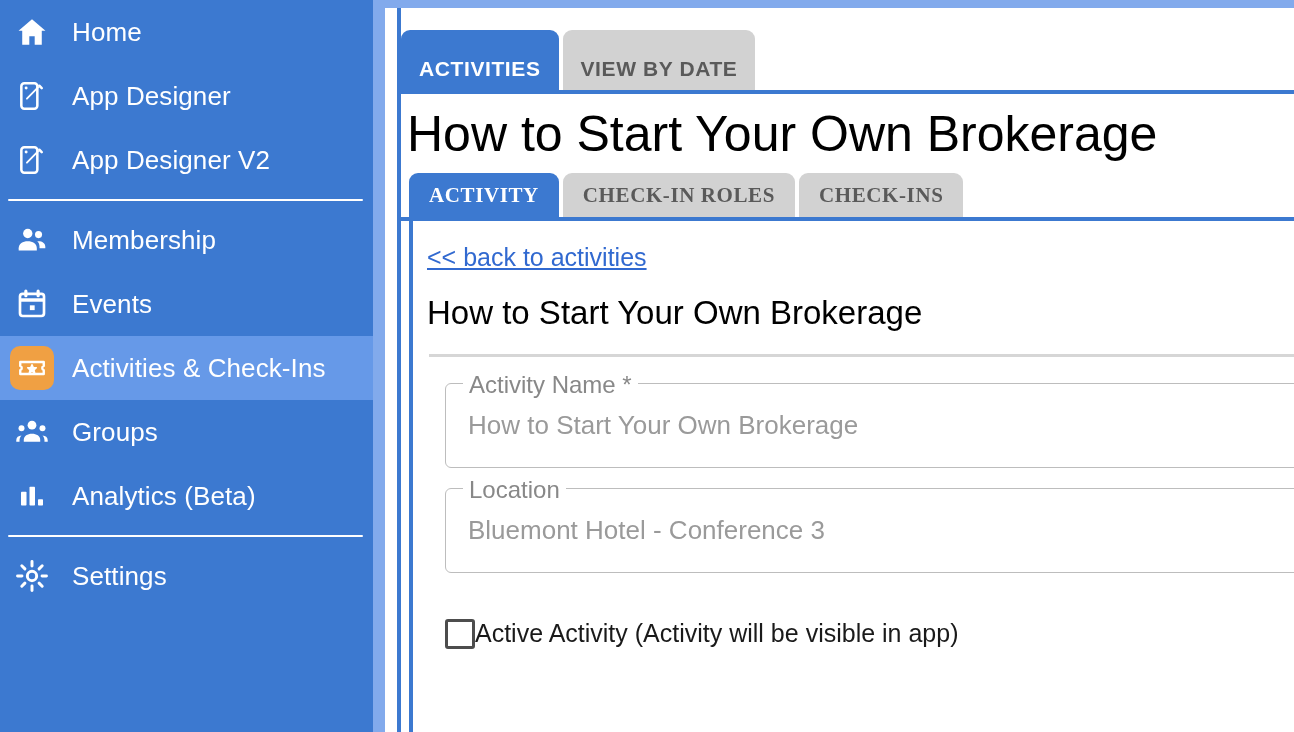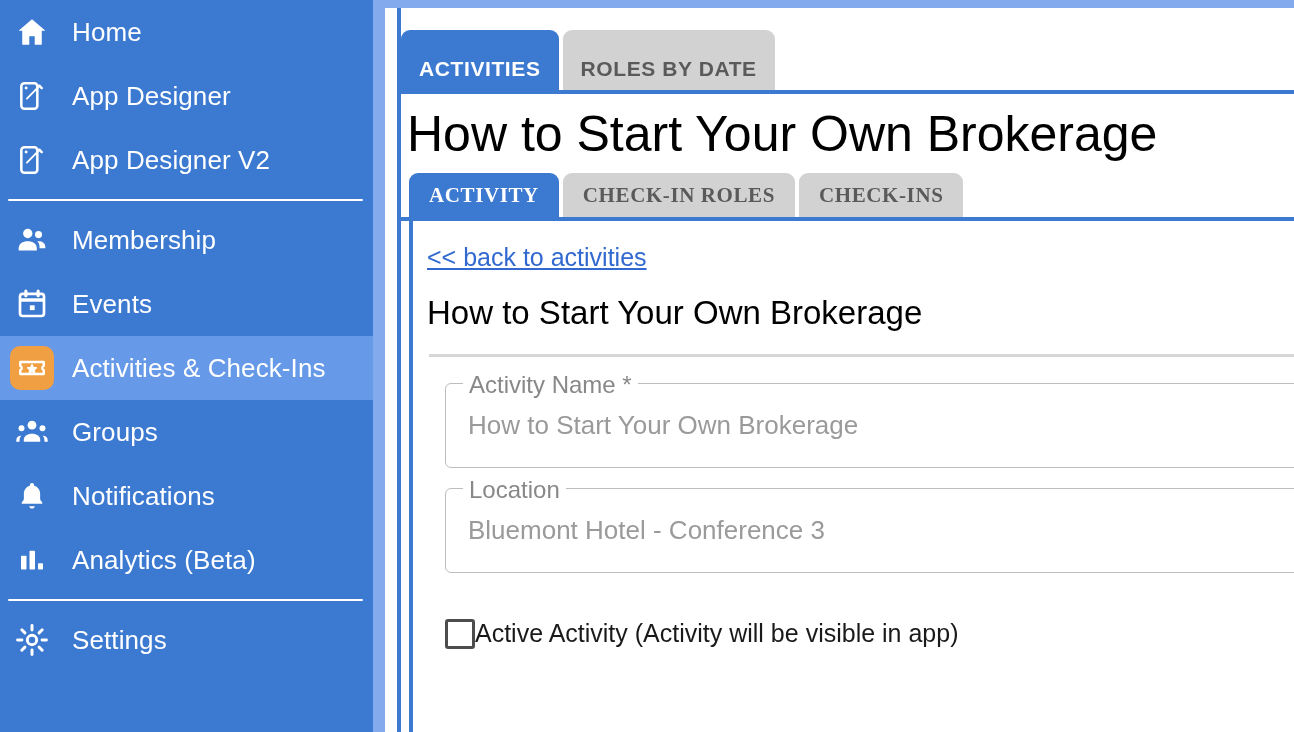--- a/index.html
+++ b/index.html
@@ -300,29 +300,20 @@
             <circle cx="19.4" cy="9.4" r="2.1"></circle>
             <path d="M6.2 17.6c0-2.8 2.6-4.3 5.8-4.3s5.8 1.5 5.8 4.3v1.3H6.2z"></path>
             <path d="M.9 18.9v-1.1c0-2 1.5-3.2 3.7-3.3-.9.9-1.4 2.1-1.4 3.5v.9z"></path>
             <path d="M23.1 18.9h-2.3v-.9c0-1.4-.5-2.6-1.4-3.5 2.2.1 3.7 1.3 3.7 3.3z"></path>
           </svg>
         </span>
         <span class="nav-label">Groups</span>
       </li>
 
 
-      <li class="nav-item">
-        <span class="nav-icon">
-          <svg width="32" height="32" viewBox="0 0 24 24" fill="#ffffff">
-            <path d="M12 2.2c-.9 0-1.6.7-1.6 1.6v.6C7.7 5.1 5.9 7.5 5.9 10.4v4.2l-1.6 2.2v1.1h15.4v-1.1l-1.6-2.2v-4.2c0-2.9-1.8-5.3-4.5-6v-.6c0-.9-.7-1.6-1.6-1.6z"></path>
-            <path d="M9.9 19.6c.2 1 1.1 1.8 2.1 1.8s1.9-.8 2.1-1.8z"></path>
-          </svg>
-        </span>
-        <span class="nav-label">Notifications</span>
-      </li>
 
       <li class="nav-item">
         <span class="nav-icon">
           <svg width="30" height="30" viewBox="0 0 24 24" fill="#ffffff">
             <rect x="3.2" y="8.6" width="4.4" height="11" rx="0.6"></rect>
             <rect x="10" y="4.6" width="4.4" height="15" rx="0.6"></rect>
             <rect x="16.8" y="14.6" width="4" height="5" rx="0.6"></rect>
           </svg>
         </span>
         <span class="nav-label">Analytics (Beta)</span>
@@ -341,21 +332,21 @@
       </li>
 
     </ul>
   </nav>
 
   <div class="outer-frame">
     <div class="page-panel">
 
       <div class="tabbar">
         <div class="tab active">ACTIVITIES</div>
-        <div class="tab inactive">ROLES BY DATE</div>
+        <div class="tab inactive">VIEW BY DATE</div>
       </div>
       <div class="tabline"></div>
 
       <h1 class="page-title">How to Start Your Own Brokerage</h1>
 
       <div class="inner-tabs">
         <div class="tab active">ACTIVITY</div>
         <div class="tab inactive">CHECK-IN ROLES</div>
         <div class="tab inactive">CHECK-INS</div>
       </div>

